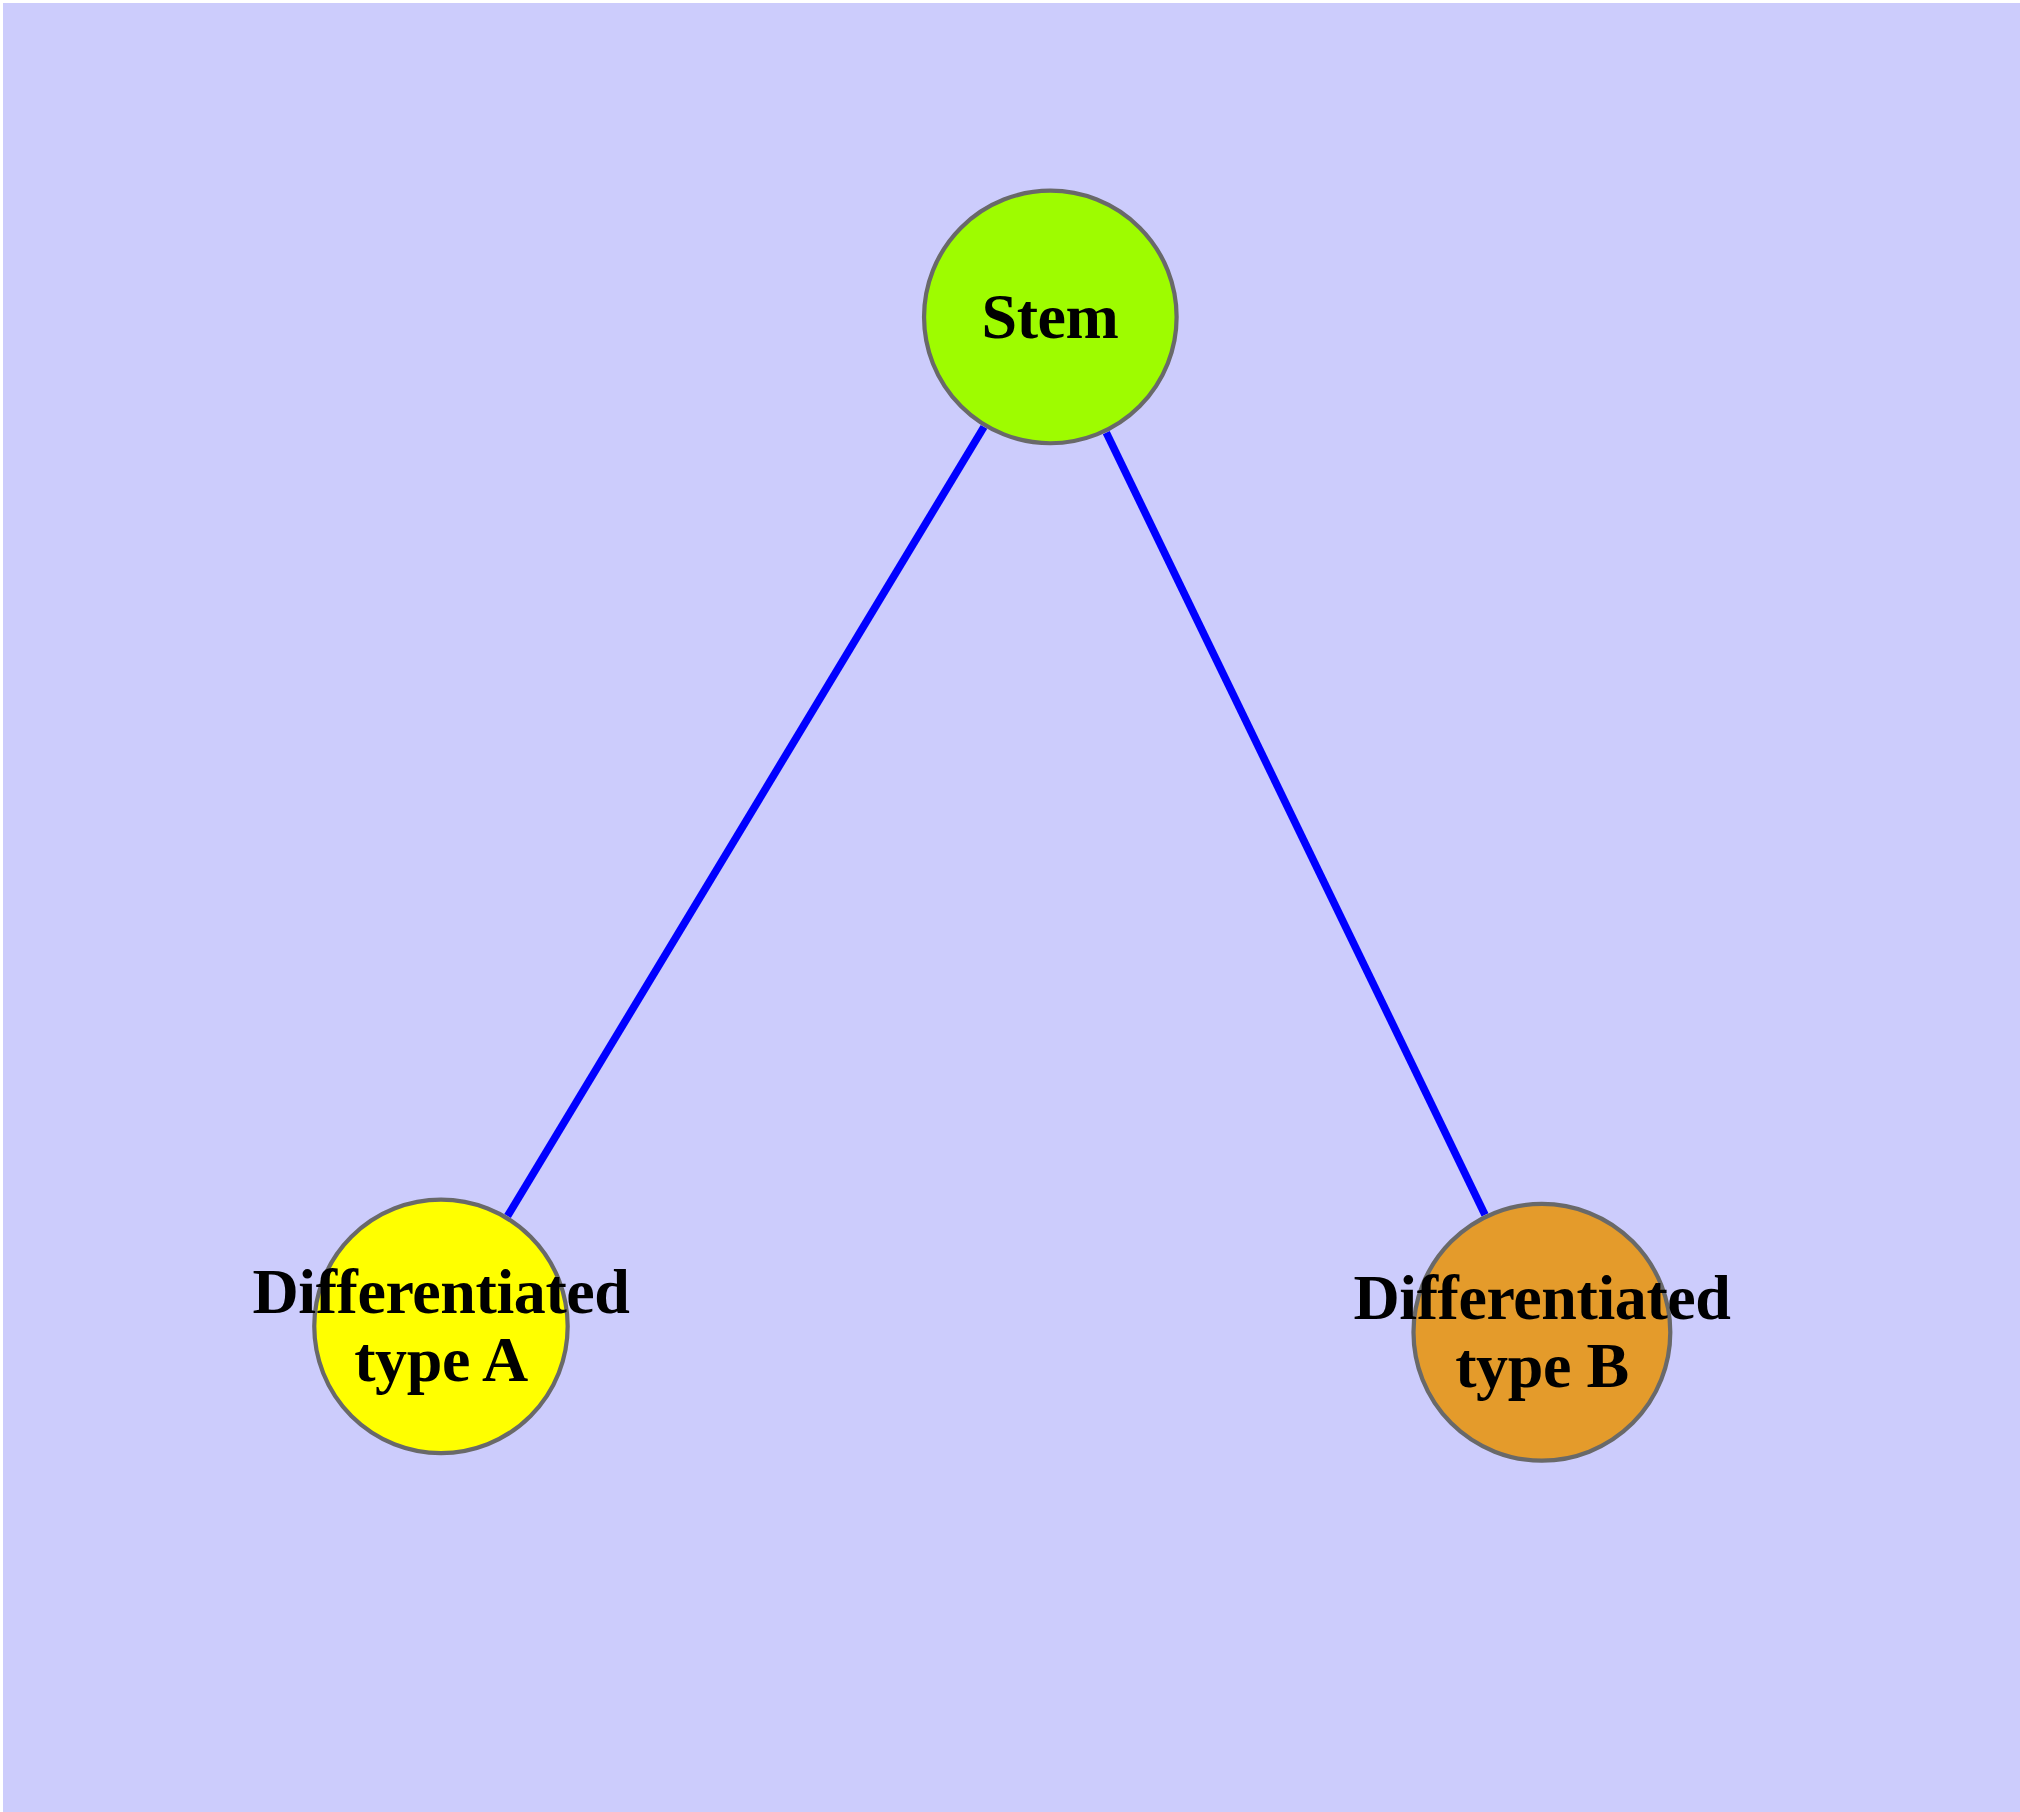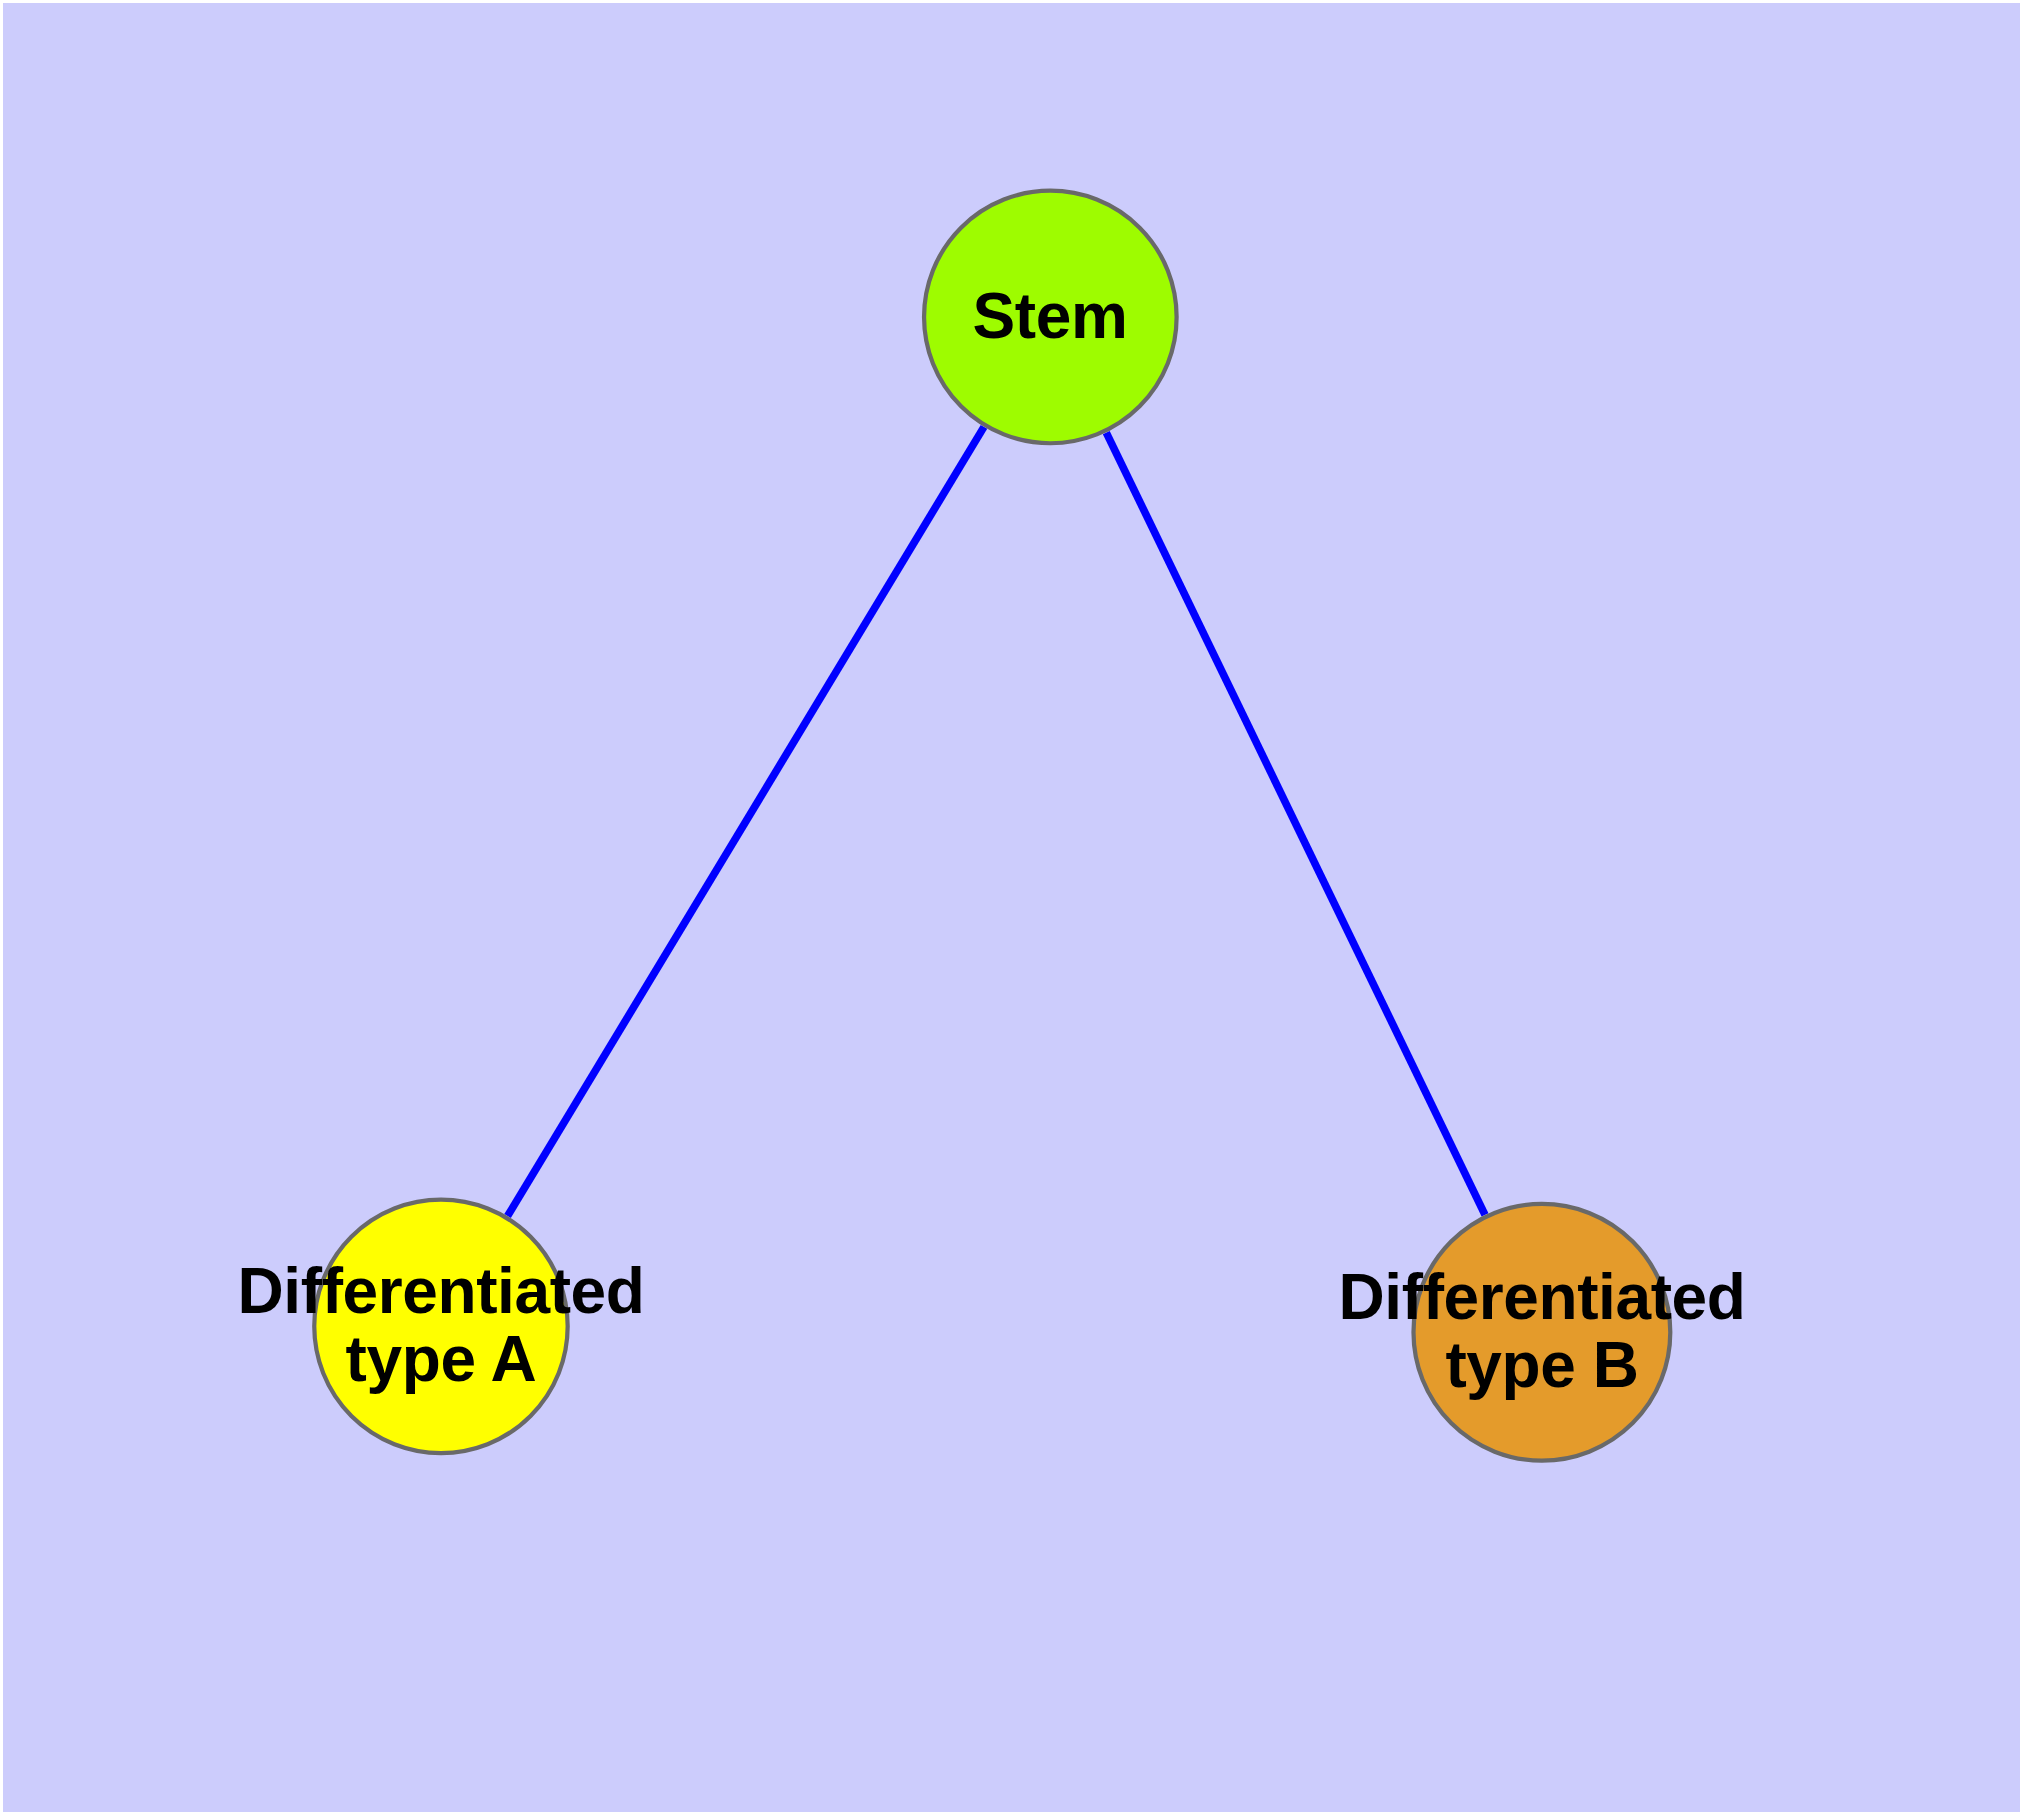--- a/index.html
+++ b/index.html
@@ -7,21 +7,21 @@
     margin: 0;
     padding: 0;
     background: #ffffff;
   }
   #canvas {
     position: relative;
     width: 2021px;
     height: 1812px;
     background: #ffffff;
     overflow: hidden;
-    font-family: Liberation Sans, sans-serif;
+    font-family: Liberation Serif, serif;
   }
   
   #plot-bg {
     position: absolute;
     left: 2.5px;
     top: 2.5px;
     right: 0;
     bottom: 0;
     background: #ccccfc;
   }

